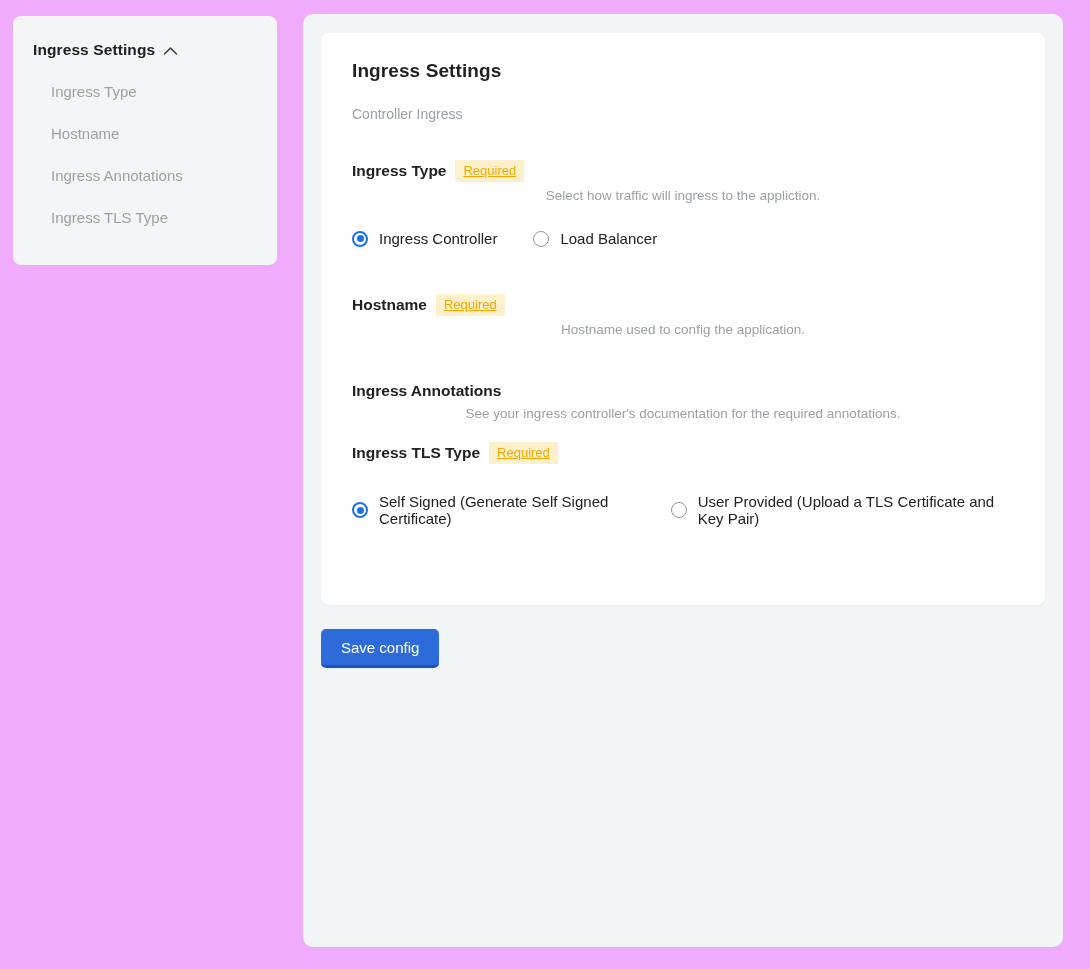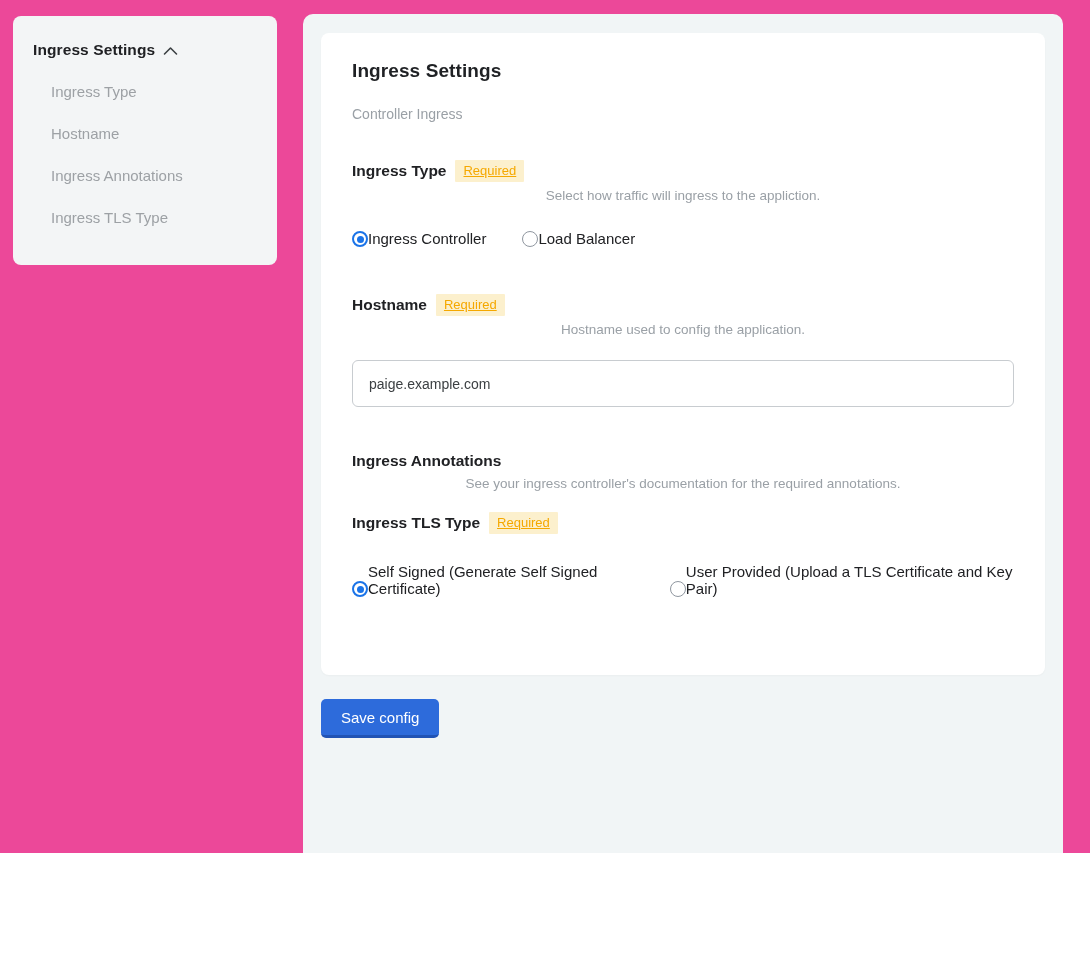--- a/index.html
+++ b/index.html
@@ -1,21 +1,21 @@
 <!DOCTYPE html>
 <html><head>
 <meta charset="utf-8">
 <style>
   * { box-sizing: border-box; margin: 0; padding: 0; }
   html, body { background: #ffffff; font-family: "Liberation Sans", sans-serif; }
   .page {
     position: relative;
     width: 1090px;
-    height: 853px;
-    background: #ec4899;
+    height: 969px;
+    background: #f0abfc;
     overflow: hidden;
   }
 
   
   .sidebar {
     position: absolute;
     left: 13px; top: 16px;
     width: 264px; height: 249px;
     background: #f3f5f6;
     border-radius: 8px;
@@ -90,21 +90,21 @@
   .field-desc {
     margin-top: 6px;
     font-size: 13.5px;
     color: #9aa0a6;
     text-align: center;
   }
 
   
   .radio-row { display: flex; gap: 36px; margin-top: 27px; }
   .radio-col { display: flex; flex-direction: row; gap: 25px; margin-top: 29px; }
-  .radio-option { display: flex; align-items: flex-end; cursor: pointer; }
+  .radio-option { display: flex; align-items: center; gap: 11px; cursor: pointer; }
   .radio-circle {
     width: 16px; height: 16px;
     border-radius: 50%;
     flex: 0 0 16px;
     position: relative;
   }
   .radio-circle.selected { border: 2.5px solid #1a73e8; }
   .radio-circle.selected::after {
     content: "";
     position: absolute;
@@ -213,21 +213,20 @@
           </div>
         </div>
       </div>
 
       <div class="section" style="margin-top:47px;">
         <div class="label-row">
           <span class="field-label">Hostname</span>
           <span class="required-badge">Required</span>
         </div>
         <div class="field-desc">Hostname used to config the application.</div>
-        <input class="text-input" type="text" value="paige.example.com" style="">
       </div>
 
       <div class="section" style="margin-top:45px;">
         <div class="label-row">
           <span class="field-label">Ingress Annotations</span>
         </div>
         <div class="field-desc">See your ingress controller's documentation for the required annotations.</div>
       </div>
 
       <div class="section" style="margin-top:21px;">

